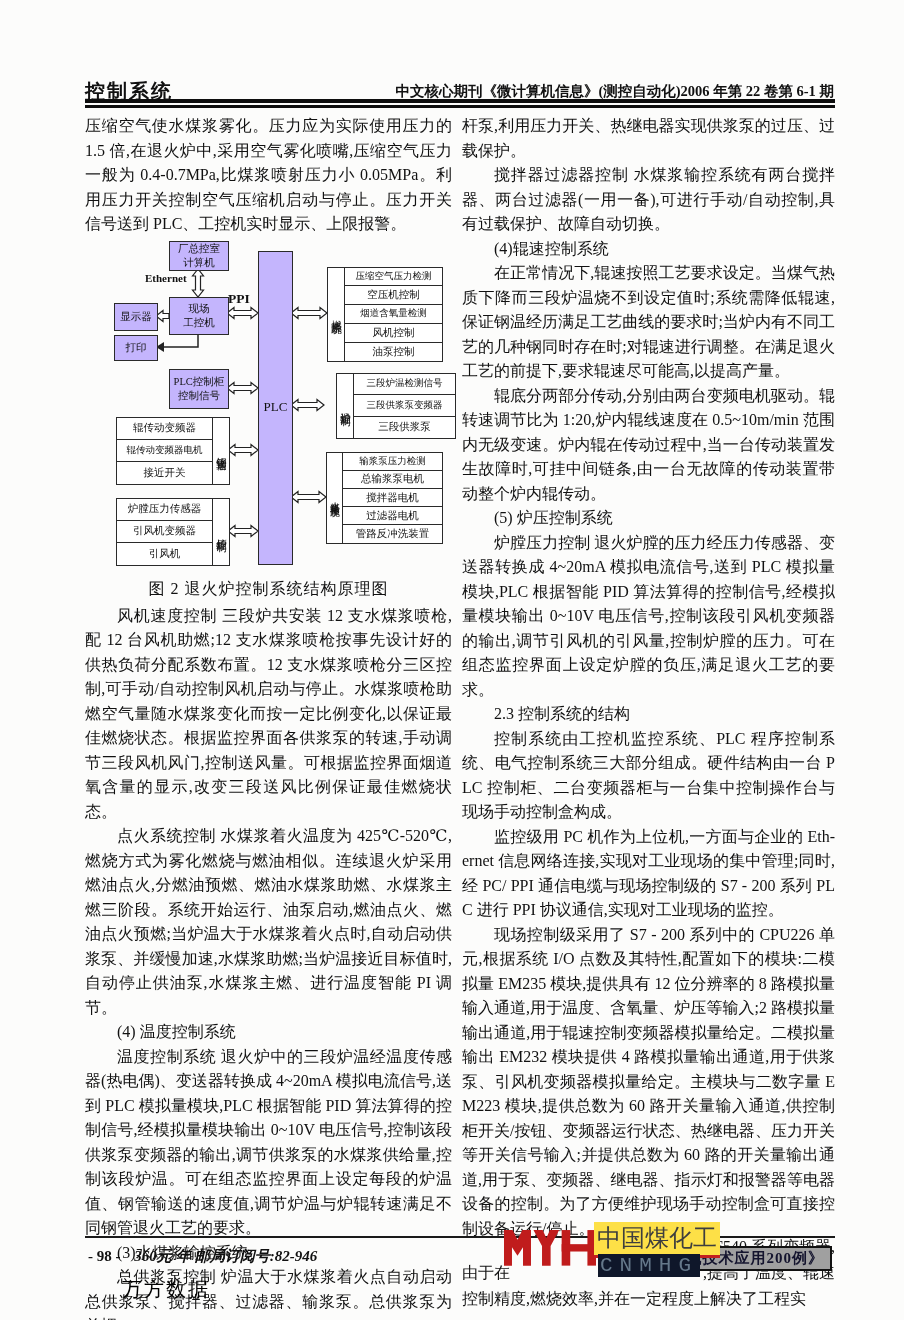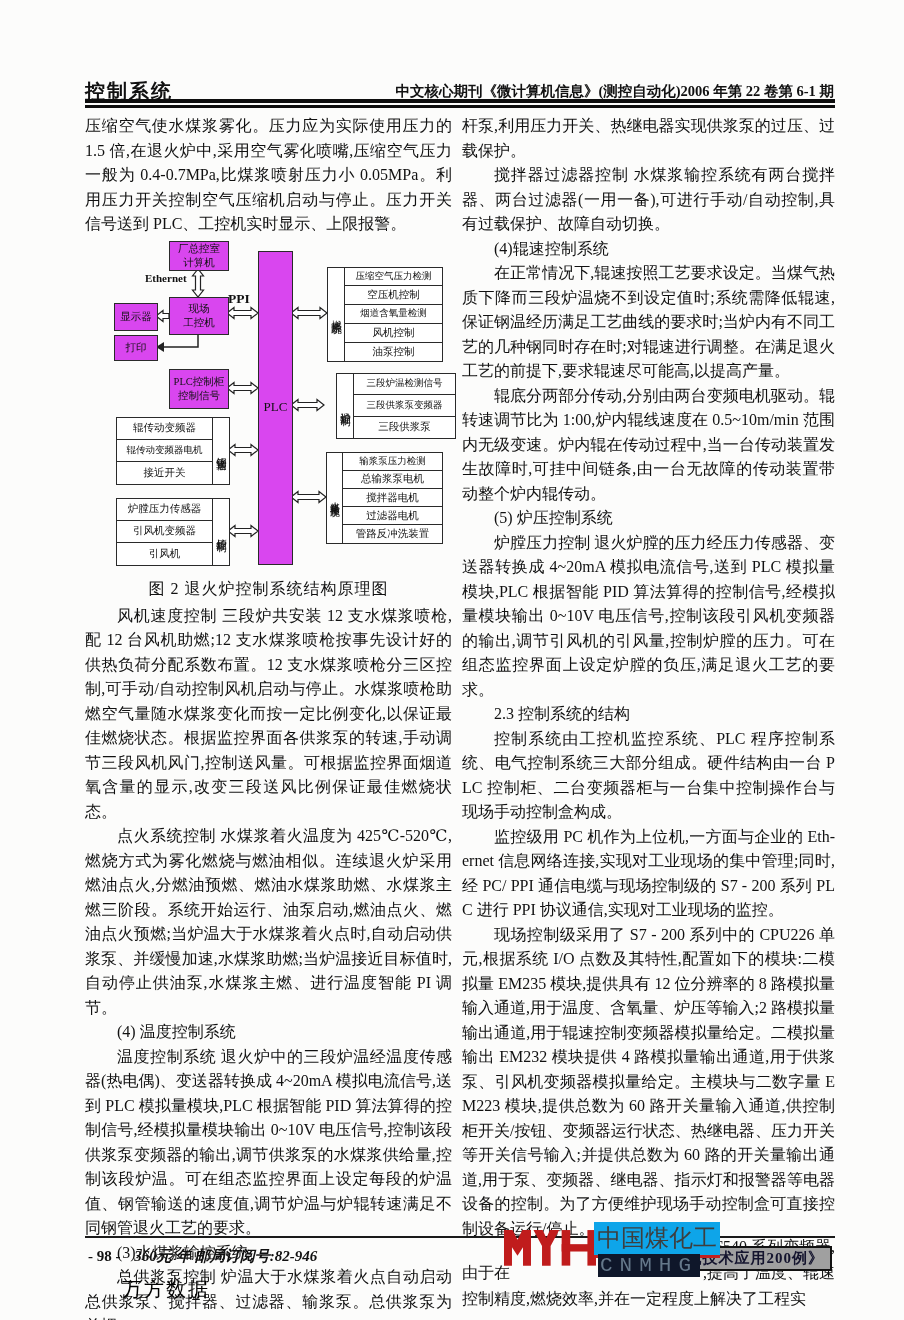--- a/index.html
+++ b/index.html
@@ -10,39 +10,39 @@
   .hdr-right{position:absolute;right:70px;top:82px;font-size:14.5px;font-weight:bold;}
   .hdr-rule{position:absolute;left:85px;top:99px;width:750px;height:2px;
             border-top:4px solid #0e0e0e;border-bottom:3px solid #0e0e0e;}
   
   .lcol{position:absolute;left:85px;top:114px;width:367px;}
   .rcol{position:absolute;left:462px;top:114px;width:373px;}
   .p{margin:0;font-size:16px;line-height:24.5px;text-align:justify;text-indent:2em;word-break:break-all;}
   .p.noind{text-indent:0;}
   
   .fig{position:relative;width:345px;height:332px;margin:4px 0 2px 14px;}
-  .fbox{position:absolute;border:1.5px solid #2a2a2a;background:#d946ef;display:flex;align-items:center;
+  .fbox{position:absolute;border:1.5px solid #2a2a2a;background:#c4b5fd;display:flex;align-items:center;
         justify-content:center;text-align:center;font-size:10.5px;line-height:1.25;white-space:pre-line;}
   .flabel{position:absolute;font-weight:bold;background:transparent;}
   .fgroup{position:absolute;display:flex;border:1.5px solid #2a2a2a;background:#fff;}
   .fglabel{writing-mode:vertical-rl;text-orientation:upright;display:flex;align-items:center;justify-content:center;
            font-size:10.5px;letter-spacing:1px;padding:0 1px;}
   .fgroup.rside .fglabel{border-right:1px solid #2a2a2a;}
   .fgroup.lside .fglabel{border-left:1px solid #2a2a2a;}
   .fgrows{flex:1;display:flex;flex-direction:column;}
   .fgrow{flex:1;display:flex;align-items:center;justify-content:center;font-size:10.5px;white-space:nowrap;}
   .fgrow + .fgrow{border-top:1px solid #2a2a2a;}
   .farrows{position:absolute;left:0;top:0;pointer-events:none;}
   .fcap{margin:6px 0 4px 0;text-align:center;font-size:16px;letter-spacing:1px;}
   
   .tail{position:relative;height:72px;}
   .tailfrag{position:absolute;font-size:16px;line-height:24.5px;white-space:nowrap;}
   .wm-logo{position:absolute;left:42px;top:-24px;z-index:3;}
   .wm-brand{position:absolute;left:132px;top:-19px;z-index:3;font-family:"Liberation Sans","DejaVu Sans",sans-serif;
-            font-size:24px;color:#3e3e3e;background:#0ea5e9;padding:0 3px 1px 3px;border-bottom:3px solid #c22020;}
+            font-size:24px;color:#3e3e3e;background:#fde047;padding:0 3px 1px 3px;border-bottom:3px solid #c22020;}
   .wm-code{position:absolute;left:136px;top:13px;z-index:3;font-family:Liberation Mono, monospace;
            font-size:21px;color:#65788a;letter-spacing:7px;background:#0f172a;padding:0 2px;}
   
   .ft-rule{position:absolute;left:85px;top:1236px;width:750px;height:2px;background:#1a1a1a;}
   .ft-left{position:absolute;left:88px;top:1247px;font-size:15px;font-weight:bold;}
   .ft-left .sub{font-style:italic;font-weight:bold;margin-left:10px;}
   .badge{position:absolute;right:72px;top:1246px;background:#a0a0a0;border:2px solid #111;
          color:#14142e;font-weight:bold;font-size:15px;padding:1px 6px;letter-spacing:1px;}
   .dbmark{position:absolute;left:90px;top:1276px;font-family:"Liberation Sans","DejaVu Sans",sans-serif;
           font-size:20px;color:#000000;letter-spacing:2px;margin-left:32px;}
@@ -146,21 +146,21 @@
     <p class="p">温度控制系统  退火炉中的三段炉温经温度传感器(热电偶)、变送器转换成 4~20mA 模拟电流信号,送到 PLC 模拟量模块,PLC 根据智能 PID 算法算得的控制信号,经模拟量模块输出 0~10V 电压信号,控制该段供浆泵变频器的输出,调节供浆泵的水煤浆供给量,控制该段炉温。可在组态监控界面上设定每段的炉温值、钢管输送的速度值,调节炉温与炉辊转速满足不同钢管退火工艺的要求。</p>
     <p class="p">(3)水煤浆输控系统</p>
     <p class="p">总供浆泵控制  炉温大于水煤浆着火点自动启动总供浆泵、搅拌器、过滤器、输浆泵。总供浆泵为单螺</p>
   </div>
 
   <div class="rcol">
     <p class="p noind">杆泵,利用压力开关、热继电器实现供浆泵的过压、过载保护。</p>
     <p class="p">搅拌器过滤器控制  水煤浆输控系统有两台搅拌器、两台过滤器(一用一备),可进行手动/自动控制,具有过载保护、故障自动切换。</p>
     <p class="p">(4)辊速控制系统</p>
     <p class="p">在正常情况下,辊速按照工艺要求设定。当煤气热质下降而三段炉温烧不到设定值时;系统需降低辊速,保证钢温经历满足工艺曲线的要求时;当炉内有不同工艺的几种钢同时存在时;对辊速进行调整。在满足退火工艺的前提下,要求辊速尽可能高,以提高产量。</p>
-    <p class="p">辊底分两部分传动,分别由两台变频电机驱动。辊转速调节比为 1:00,炉内辊线速度在 0.5~10m/min 范围内无级变速。炉内辊在传动过程中,当一台传动装置发生故障时,可挂中间链条,由一台无故障的传动装置带动整个炉内辊传动。</p>
+    <p class="p">辊底分两部分传动,分别由两台变频电机驱动。辊转速调节比为 1:20,炉内辊线速度在 0.5~10m/min 范围内无级变速。炉内辊在传动过程中,当一台传动装置发生故障时,可挂中间链条,由一台无故障的传动装置带动整个炉内辊传动。</p>
     <p class="p">(5) 炉压控制系统</p>
     <p class="p">炉膛压力控制  退火炉膛的压力经压力传感器、变送器转换成 4~20mA 模拟电流信号,送到 PLC 模拟量模块,PLC 根据智能 PID 算法算得的控制信号,经模拟量模块输出 0~10V 电压信号,控制该段引风机变频器的输出,调节引风机的引风量,控制炉膛的压力。可在组态监控界面上设定炉膛的负压,满足退火工艺的要求。</p>
     <p class="p">2.3 控制系统的结构</p>
     <p class="p">控制系统由工控机监控系统、PLC 程序控制系统、电气控制系统三大部分组成。硬件结构由一台 PLC 控制柜、二台变频器柜与一台集中控制操作台与现场手动控制盒构成。</p>
     <p class="p">监控级用 PC 机作为上位机,一方面与企业的 Eth-ernet 信息网络连接,实现对工业现场的集中管理;同时,经 PC/ PPI 通信电缆与现场控制级的 S7 - 200 系列 PLC 进行 PPI 协议通信,实现对工业现场的监控。</p>
     <p class="p">现场控制级采用了 S7 - 200 系列中的 CPU226 单元,根据系统 I/O 点数及其特性,配置如下的模块:二模拟量 EM235 模块,提供具有 12 位分辨率的 8 路模拟量输入通道,用于温度、含氧量、炉压等输入;2 路模拟量输出通道,用于辊速控制变频器模拟量给定。二模拟量输出 EM232 模块提供 4 路模拟量输出通道,用于供浆泵、引风机变频器模拟量给定。主模块与二数字量 EM223 模块,提供总数为 60 路开关量输入通道,供控制柜开关/按钮、变频器运行状态、热继电器、压力开关等开关信号输入;并提供总数为 60 路的开关量输出通道,用于泵、变频器、继电器、指示灯和报警器等电器设备的控制。为了方便维护现场手动控制盒可直接控制设备运行/停止。</p>
 
     <div class="tail">
       <svg class="wm-logo" width="92" height="58" viewBox="0 0 150 64">
         <g fill="#c01c1c">

